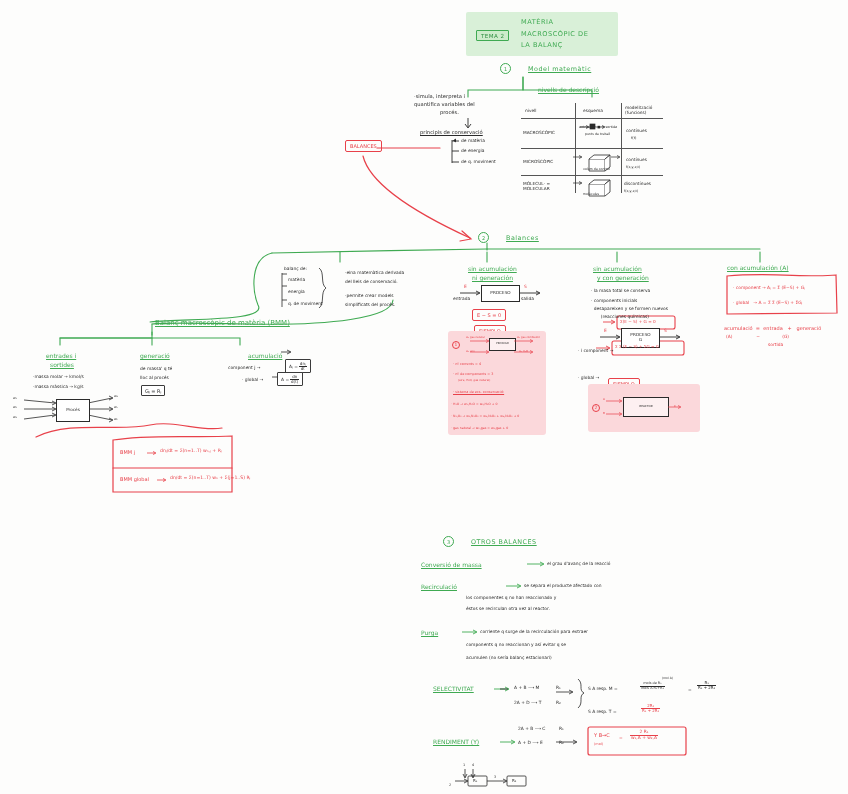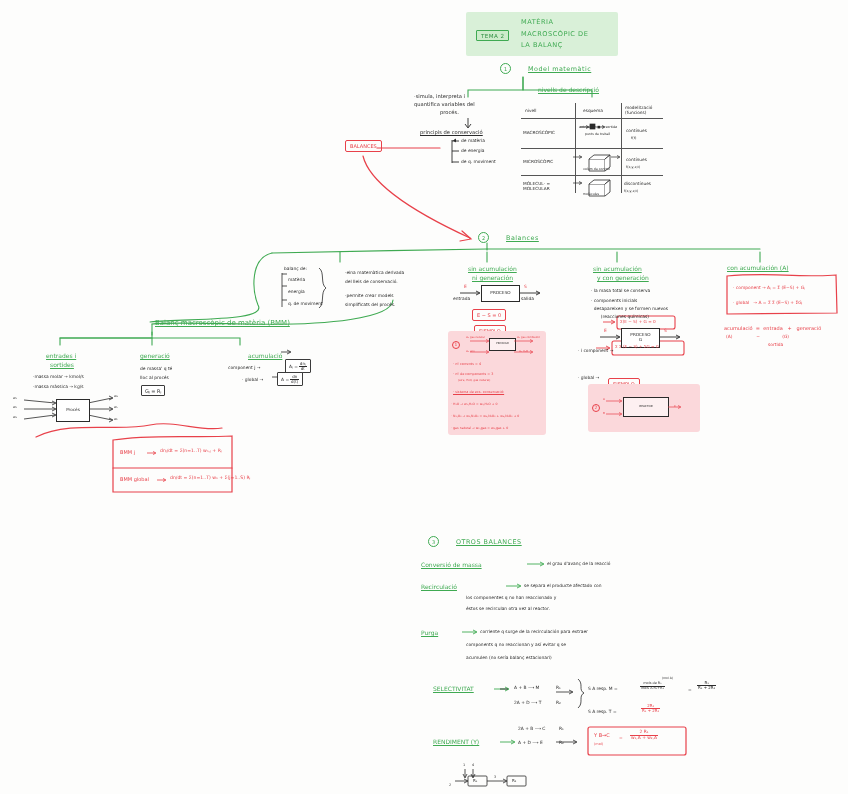--- a/index.html
+++ b/index.html
@@ -466,21 +466,21 @@
   <div class="t red" style="left:160px;top:448px;font-size:4.6px;">dnⱼ/dt = Σ(n=1..T) wₙ,ⱼ + Rⱼ</div>
   <div class="t red" style="left:120px;top:476px;font-size:5px;">BMM global</div>
   <svg style="position:absolute;left:156px;top:476px;" width="12" height="8">
     <g stroke="#e8414a" fill="none" stroke-width=".8">
         <path d="M1 4 L9 4"></path>
         <path d="M7 2.5 L10 4 L7 5.5"></path>
       </g>
   </svg>
   <div class="t red" style="left:170px;top:475px;font-size:4.6px;">dn/dt = Σ(n=1..T) wₙ + Σ(j=1..S) Rⱼ</div>
 
-  <div class="node" style="left:428px;top:536px;">
+  <div class="node" style="left:443px;top:536px;">
     <span class="circ">3</span>
     <span class="lbl">OTROS BALANCES</span>
   </div>
 
   <div class="t sm green ul" style="left:421px;top:561px;">Conversió de massa</div>
   <div class="t tiny black" style="left:547px;top:561px;">el grau d'avanç de la reacció</div>
 
   <div class="t sm green ul" style="left:421px;top:583px;">Recirculació</div>
   <div class="t tiny black" style="left:524px;top:583px;">se separa el producte afectado con</div>
   <div class="t tiny black" style="left:466px;top:595px;">los componentes q no han reaccionado y</div>

